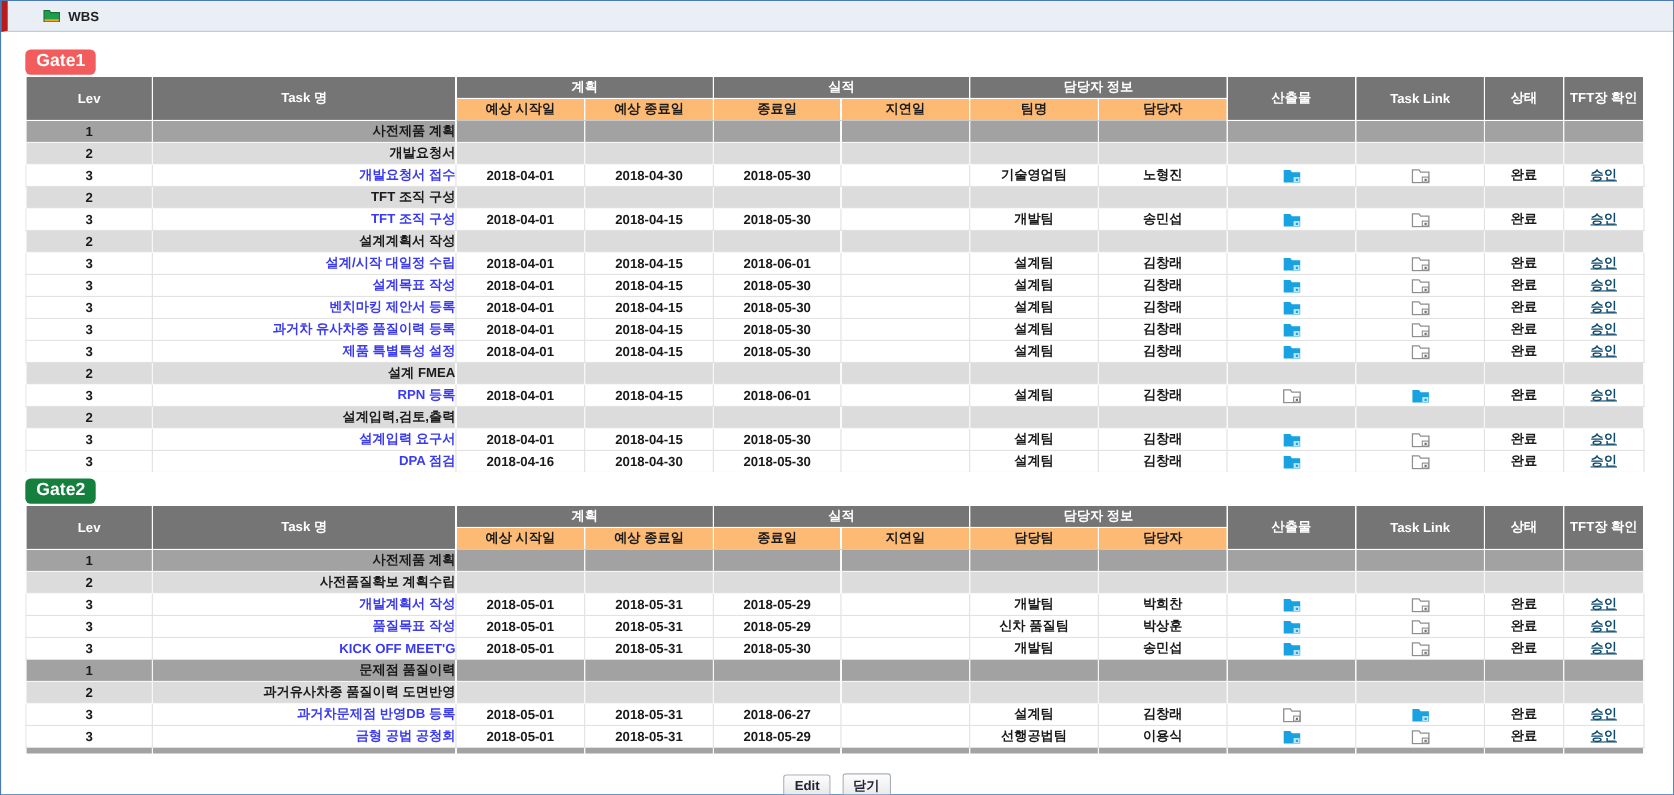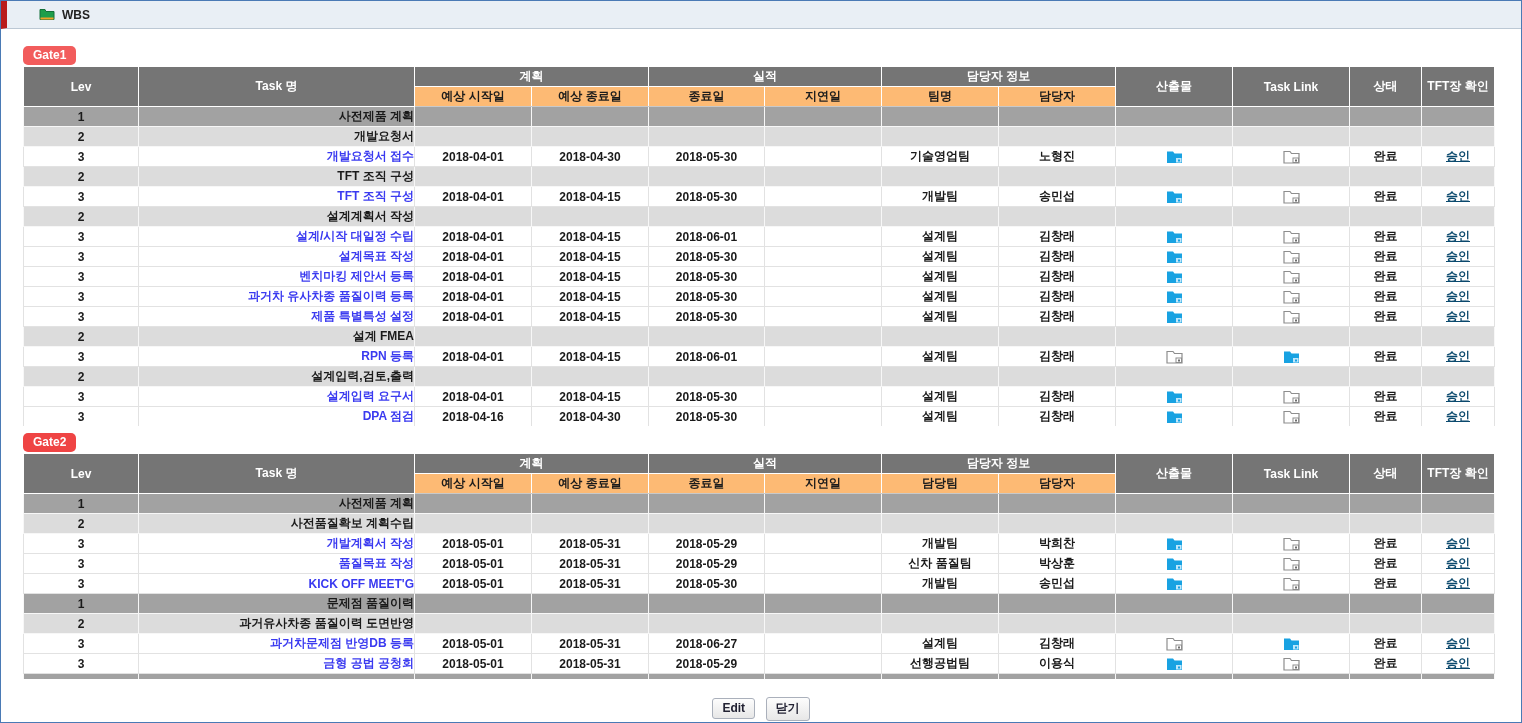--- a/index.html
+++ b/index.html
@@ -17,21 +17,21 @@
     border-bottom:1px solid #bcc8d4;
     border-left:6px solid #b91c1c;
     display:flex; align-items:center; gap:7px;
     padding-left:32px;
   }
   .titlebar .t-title { font-size:12px; font-weight:bold; color:#222; }
   
   .content { padding:16px 0 0 22px; }
   .gate { margin-bottom:6px; }
   .gate-badge {
-    display:inline-block; color:#fff; font-size:12px; font-weight:bold;
+    display:inline-block; color:#fff; font-size:16px; font-weight:bold;
     padding:2px 10px 3px 10px; border-radius:5px; margin-bottom:1px;
   }
   .table-wrap { position:relative; }
   .clipper { overflow:hidden; }
   table { border-collapse:collapse; table-layout:fixed; width:1471px; font-size:12px; }
   th, td { height:20px; overflow:hidden; white-space:nowrap; }
   thead th {
     background:#757575; color:#fff; font-weight:bold;
     border:1px solid #fff; text-align:center;
   }
@@ -427,21 +427,21 @@
               </tbody>
       </table>
       </div>
       <div class="vscroll" style="height: 360px;">
         
       </div>
     </div>
   </section>
 
   <section class="gate">
-    <span class="gate-badge" style="background: #ef4444;">Gate2</span>
+    <span class="gate-badge" style="background: #15803d;">Gate2</span>
     <div class="table-wrap">
       <div class="clipper" style="height: 226px;">
       <table>
         <colgroup>
           <col style="width:115px">
                 <col style="width:276px">
           <col style="width:117px">
                 <col style="width:117px">
           <col style="width:116px">
                 <col style="width:117px">

